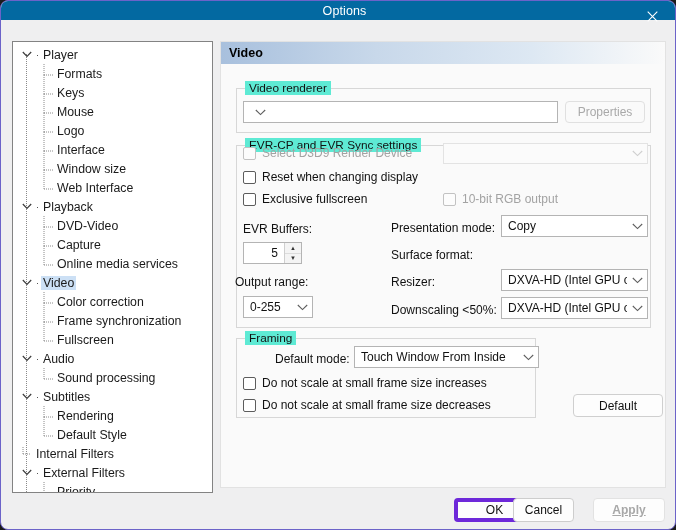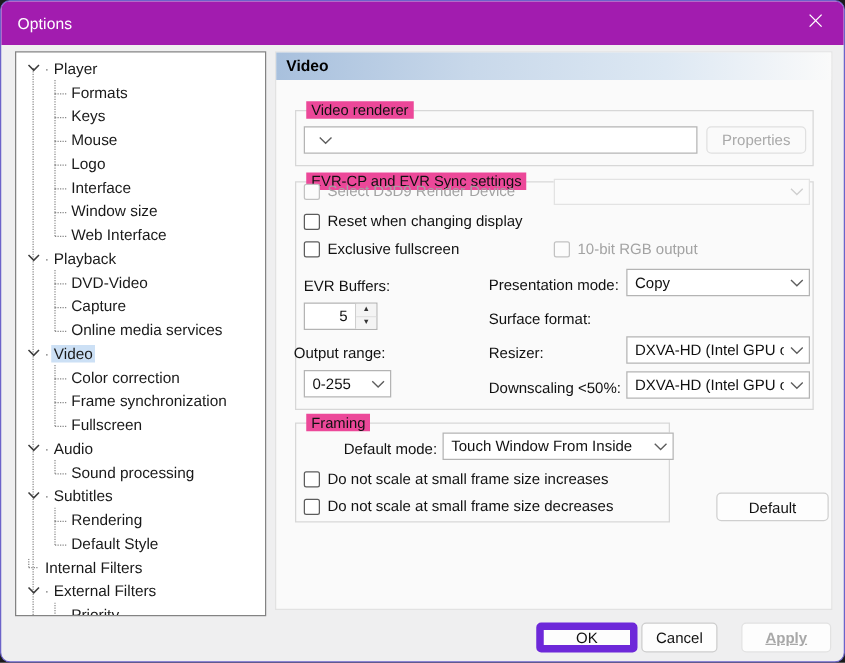--- a/index.html
+++ b/index.html
@@ -15,23 +15,23 @@
     left: 0; top: 0;
     width: 676px; height: 530px;
     background: #efeff0;
     border: 1px solid #6c63c9;
     border-radius: 8px;
     overflow: hidden;
   }
   
   #titlebar {
     position: absolute; left: 0; top: 0;
-    width: 100%; height: 35px;
-    background: #a21caf;
-    display: flex; align-items: center;
+    width: 100%; height: 19px;
+    background: #0369a1;
+    display: flex; align-items: center; justify-content: center;
   }
   #title-text {
     margin-left: 13px;
     color: #ffffff;
     font-size: 12.5px;
     letter-spacing: .1px;
   }
   #close-btn {
     position: absolute; right: 0; top: 0;
     width: 45px; height: 31px;
@@ -97,21 +97,21 @@
 
   
   .group {
     position: absolute;
     border: 1px solid #d7d7d7;
     background: transparent;
   }
   .group > .gtitle {
     position: absolute;
     top: -8px; left: 8px;
-    background: #ec4899;
+    background: #5eead4;
     padding: 0 4px;
     font-size: 11.8px;
     color: #111;
     white-space: nowrap;
   }
 
   
   .lab {
     position: absolute;
     font-size: 12px;
@@ -197,21 +197,21 @@
   .fbtn {
     position: absolute; top: 0;
     height: 24px;
     border-radius: 4px;
     background: #fdfdfd;
     border: 1px solid #cdcdcd;
     display:flex; align-items:center; justify-content:center;
     font-size: 12px; color: #111;
     cursor: default;
   }
-  .fbtn.primary { border: 6px solid #6d28d9; }
+  .fbtn.primary { border: 4px solid #6d28d9; margin-left: 25px; }
   .fbtn.dis { color: #a8a8a8; border-color:#e2e2e2;font-weight:bold; }
   .uline { text-decoration: underline; }
 </style>
 </head>
 <body>
 
 <div id="window">
 
   <div id="titlebar">
     <span id="title-text">Options</span>

